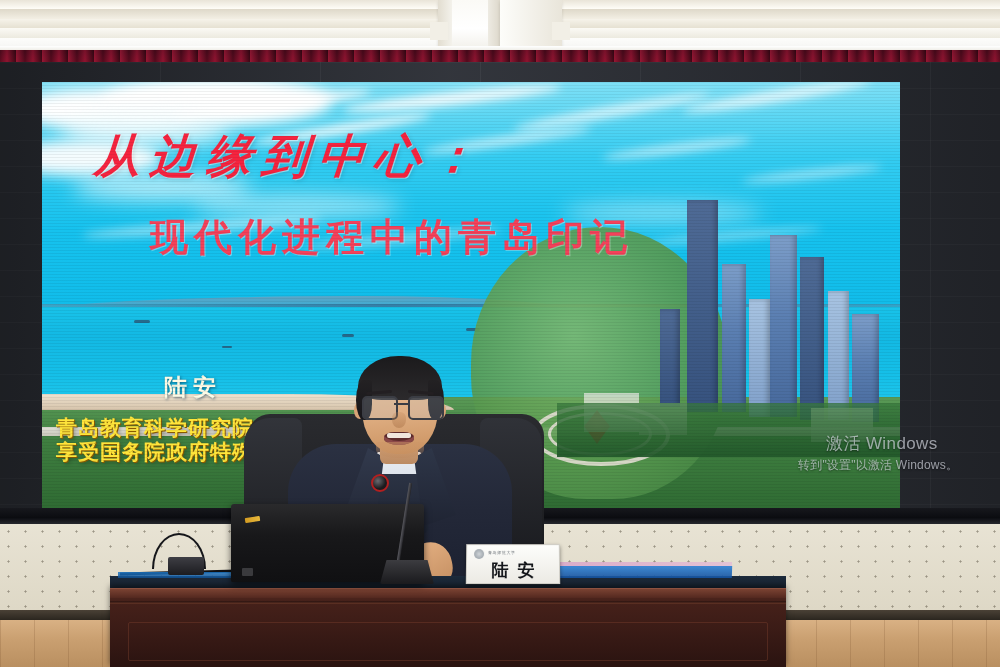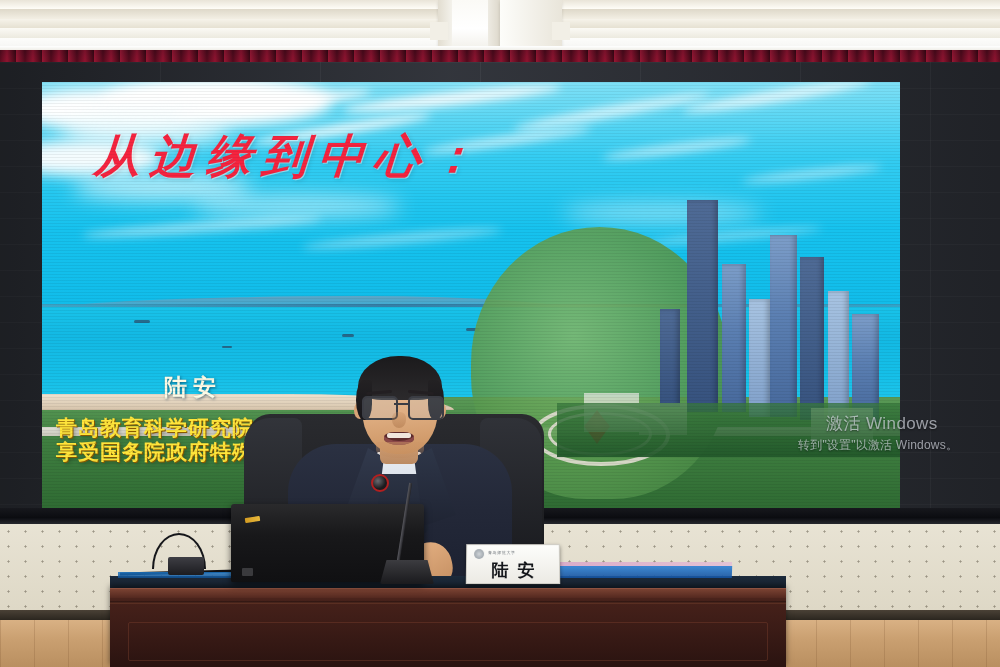--- a/index.html
+++ b/index.html
@@ -194,21 +194,21 @@
   .slide::after{
     content:"";position:absolute;inset:0;pointer-events:none;
     background:repeating-linear-gradient(180deg,
       rgba(0,0,0,.10) 0px, rgba(0,0,0,.10) 1px,
       rgba(255,255,255,.02) 1px, rgba(255,255,255,.02) 3px);
     mix-blend-mode:multiply;opacity:.55;
   }
 
   
   .watermark{
-    position:absolute;left:826px;top:412px;
+    position:absolute;left:826px;top:432px;
     color:rgba(232,235,245,.62);
     text-shadow:0 1px 2px rgba(0,0,0,.5);
     z-index:6;pointer-events:none;white-space:nowrap;
   }
   .wm-title{font-size:17px;letter-spacing:.4px;}
   .wm-sub{font-size:12px;letter-spacing:.2px;margin-top:2px;margin-left:-28px;}
 
   
   .screen-frame-bottom{
     position:absolute;left:0;top:508px;width:1000px;height:16px;
@@ -547,20 +547,21 @@
       <div class="tower lt" style="left:79%;bottom:15%;width:6%;height:52%;"></div>
       <div class="tower" style="left:86%;bottom:14%;width:8%;height:44%;"></div>
       <div class="tower dk" style="left:30%;bottom:20%;width:6%;height:40%;"></div>
       <div class="cityblock" style="left:8%;bottom:10%;width:16%;height:16%;opacity:.75"></div>
       <div class="cityblock" style="left:24%;bottom:9%;width:14%;height:13%;opacity:.7"></div>
       <div class="cityblock" style="left:74%;bottom:6%;width:18%;height:14%;opacity:.85"></div>
       <div class="greenstrip"></div>
     </div>
 
     <div class="slide-title">从边缘到中心：</div>
+    <div class="slide-subtitle">现代化进程中的青岛印记</div>
     <div class="slide-speaker">陆安</div>
     <div class="slide-cred cred1">青岛教育科学研究院二级教授</div>
     <div class="slide-cred cred2">享受国务院政府特殊津贴专家</div>
   </div>
 
   <div class="watermark">
     <div class="wm-title">激活 Windows</div>
     <div class="wm-sub">转到"设置"以激活 Windows。</div>
   </div>
 

